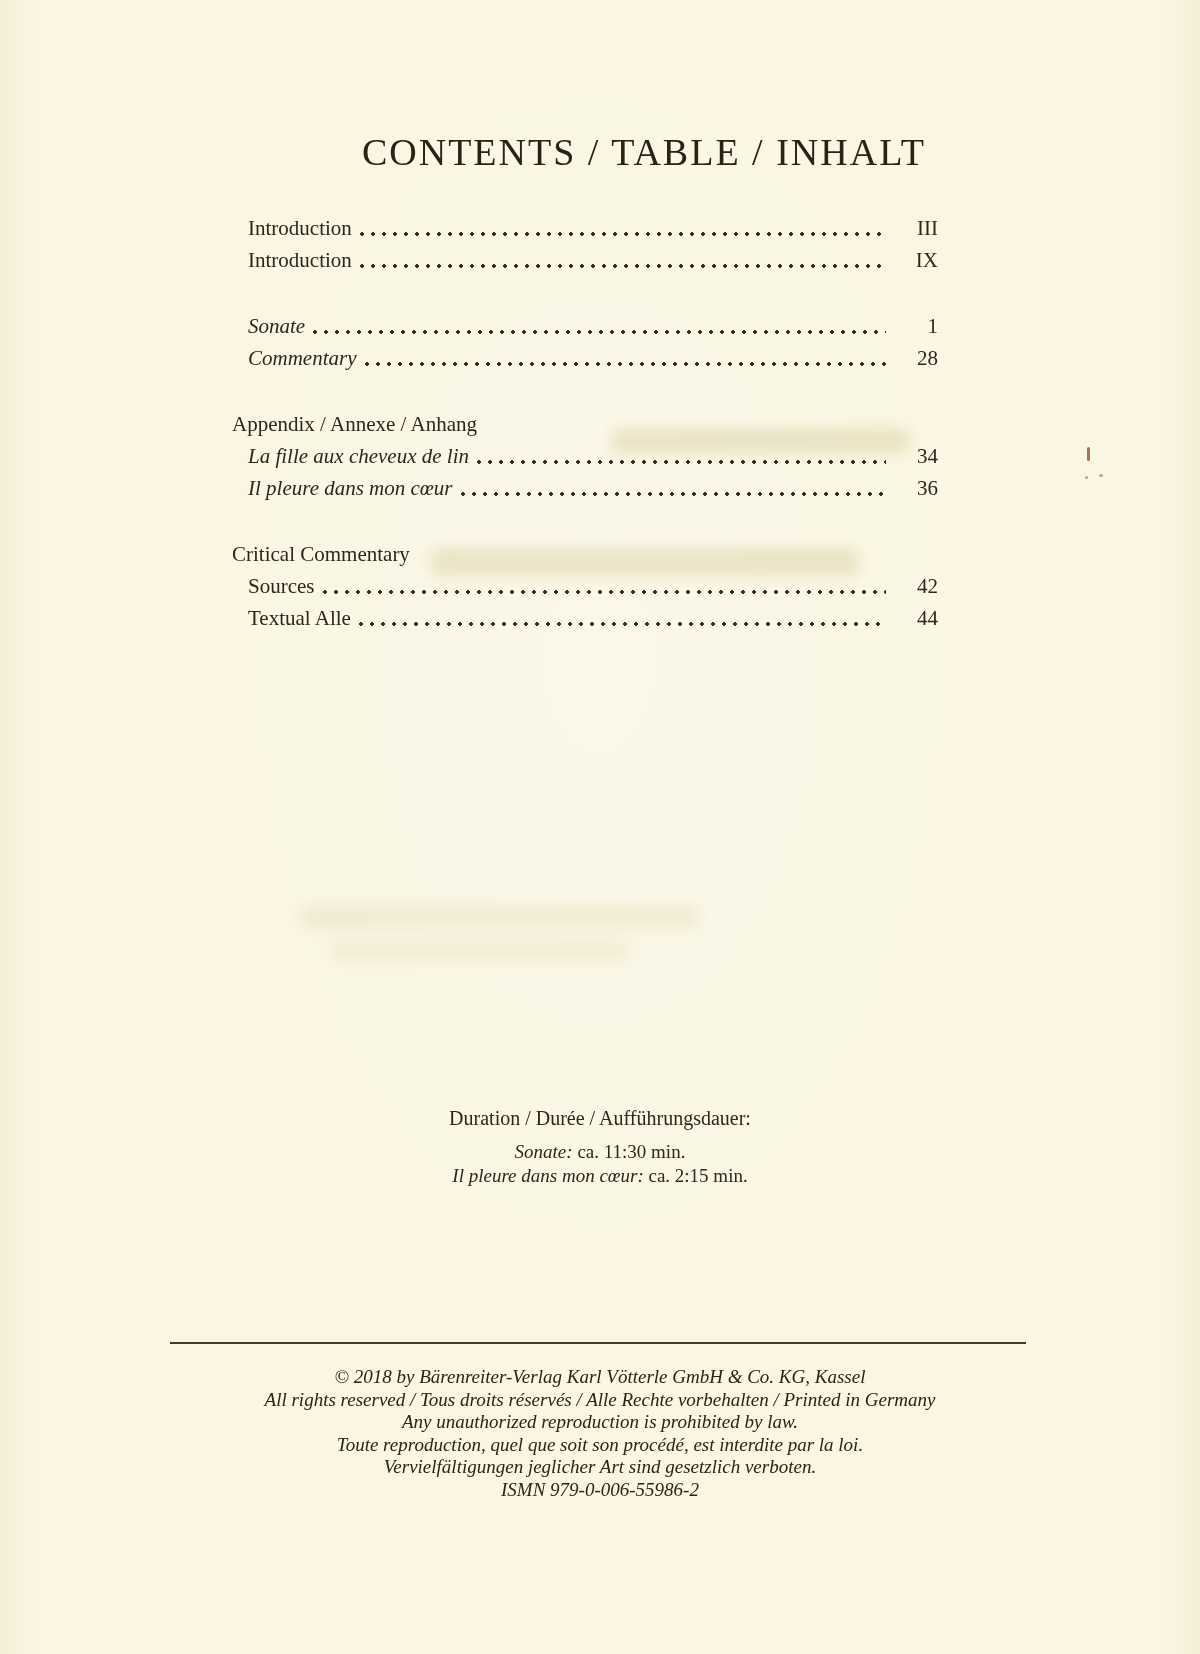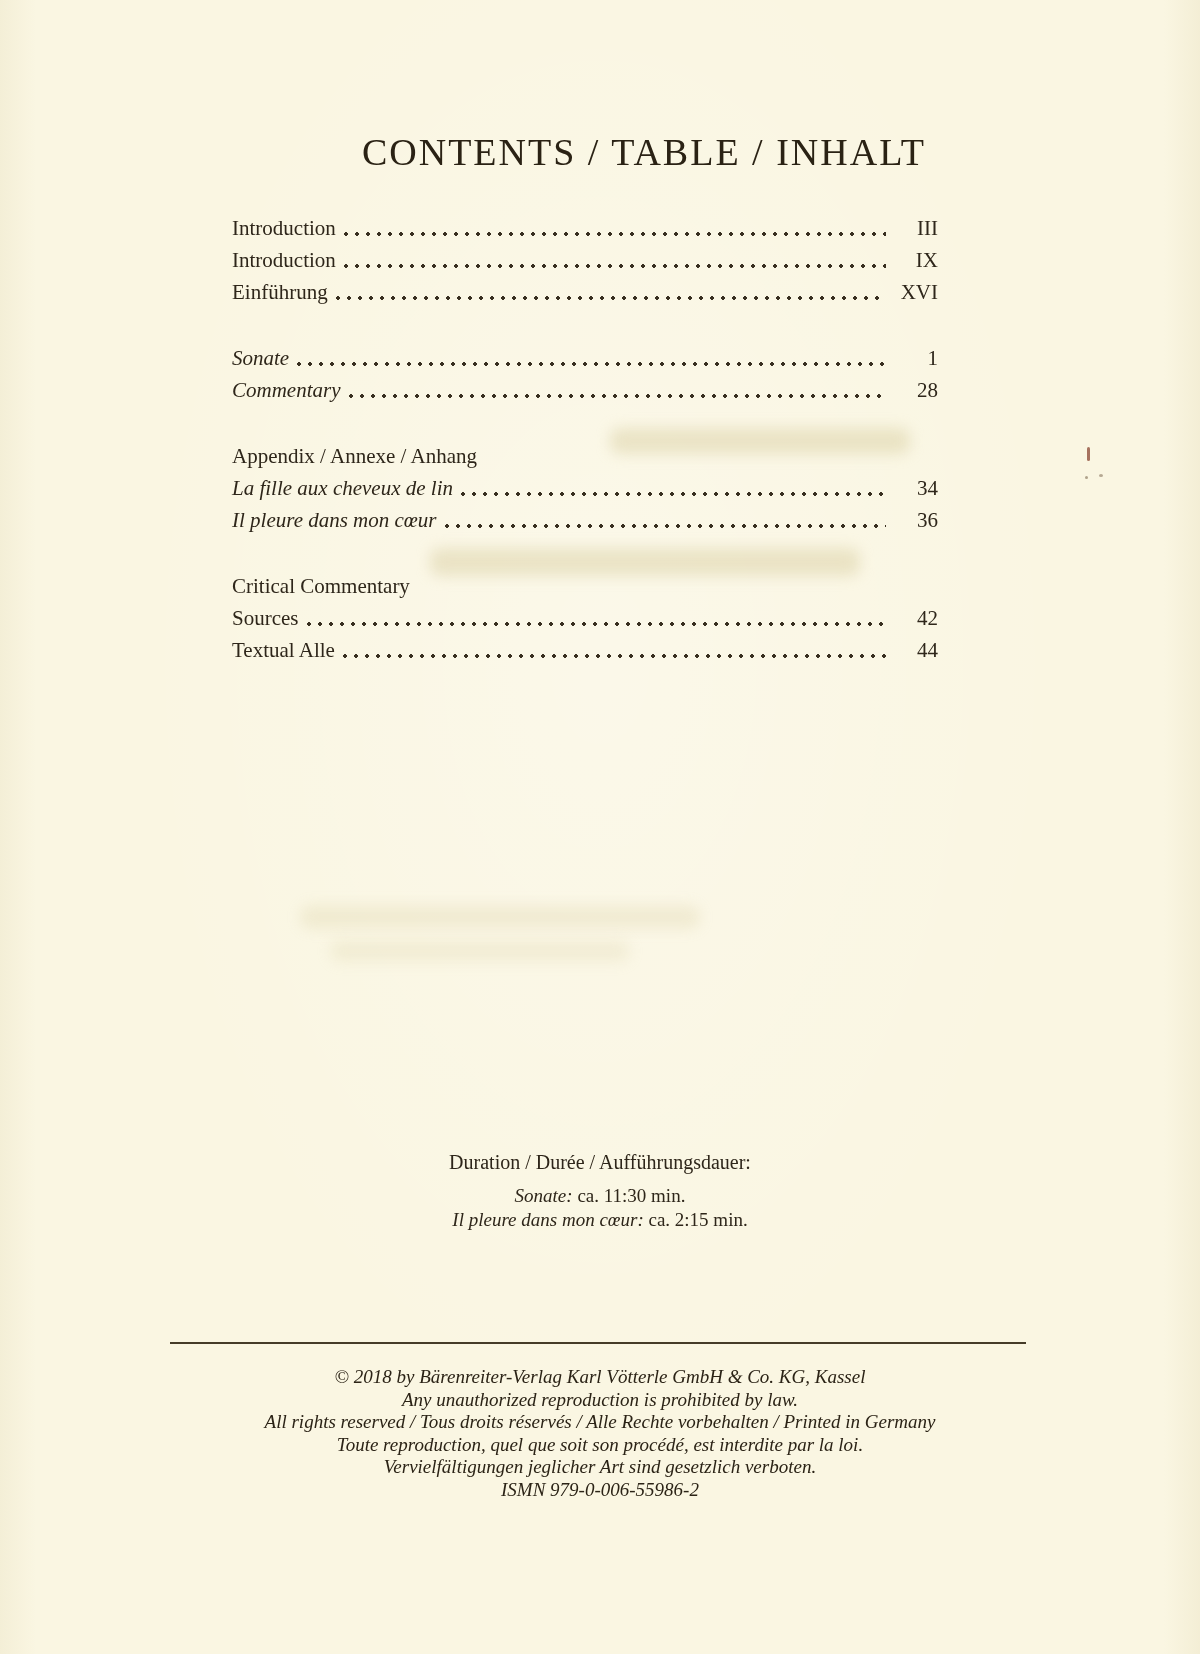--- a/index.html
+++ b/index.html
@@ -45,40 +45,41 @@
     width: 706px;
     font-size: 21px;
     color: #2e261a;
   }
   .toc-section { margin-bottom: 34px; }
   .toc-heading { line-height: 32px; }
   .toc-row {
     display: flex;
     align-items: center;
     line-height: 32px;
+    margin-left: 16px;
   }
   .toc-label { white-space: nowrap; }
   .toc-label.italic { font-style: italic; }
   .toc-dots {
     flex: 1;
     height: 6px;
     align-self: flex-end;
     margin: 0 6px 7px 8px;
     background-image: radial-gradient(circle at 2px 3px, #382f20 1.6px, rgba(0,0,0,0) 2.1px);
     background-size: 11px 6px;
     background-repeat: repeat-x;
   }
   .toc-page {
     width: 46px;
     text-align: right;
     white-space: nowrap;
   }
   #duration {
     position: absolute;
-    top: 1151px;
+    top: 1107px;
     left: 0;
     width: 100%;
     text-align: center;
     color: #2e261a;
   }
   #duration-heading {
     font-size: 20px;
     margin-bottom: 10px;
   }
   .duration-line {
@@ -156,25 +157,20 @@
         <div class="toc-row">
           <span class="toc-label">Introduction</span>
           <span class="toc-dots"></span>
           <span class="toc-page">III</span>
         </div>
         <div class="toc-row">
           <span class="toc-label">Introduction</span>
           <span class="toc-dots"></span>
           <span class="toc-page">IX</span>
         </div>
-        <div class="toc-row">
-          <span class="toc-label">Einführung</span>
-          <span class="toc-dots"></span>
-          <span class="toc-page">XVI</span>
-        </div>
       </div>
       <div class="toc-section">
         <div class="toc-row">
           <span class="toc-label italic">Sonate</span>
           <span class="toc-dots"></span>
           <span class="toc-page">1</span>
         </div>
         <div class="toc-row">
           <span class="toc-label italic">Commentary</span>
           <span class="toc-dots"></span>
@@ -213,22 +209,22 @@
     <div id="duration-heading">Duration / Durée / Aufführungsdauer:</div>
     <div id="duration-items">
         <div class="duration-line"><span class="duration-work">Sonate:</span><span> ca. 11:30 min.</span></div>
         <div class="duration-line"><span class="duration-work">Il pleure dans mon cœur:</span><span> ca. 2:15 min.</span></div>
       </div>
   </div>
 
   <div id="footer-rule"></div>
   <div id="footer">
       <div class="footer-line">© 2018 by Bärenreiter-Verlag Karl Vötterle GmbH &amp; Co. KG, Kassel</div>
+      <div class="footer-line">All rights reserved / Tous droits réservés / Alle Rechte vorbehalten / Printed in Germany</div>
       <div class="footer-line">Any unauthorized reproduction is prohibited by law.</div>
-      <div class="footer-line">All rights reserved / Tous droits réservés / Alle Rechte vorbehalten / Printed in Germany</div>
       <div class="footer-line">Toute reproduction, quel que soit son procédé, est interdite par la loi.</div>
       <div class="footer-line">Vervielfältigungen jeglicher Art sind gesetzlich verboten.</div>
       <div class="footer-line">ISMN 979-0-006-55986-2</div>
     </div>
 
   <div id="artifact-mark"></div>
   <div id="artifact-dot-1"></div>
   <div id="artifact-dot-2"></div>
 </div>
 

